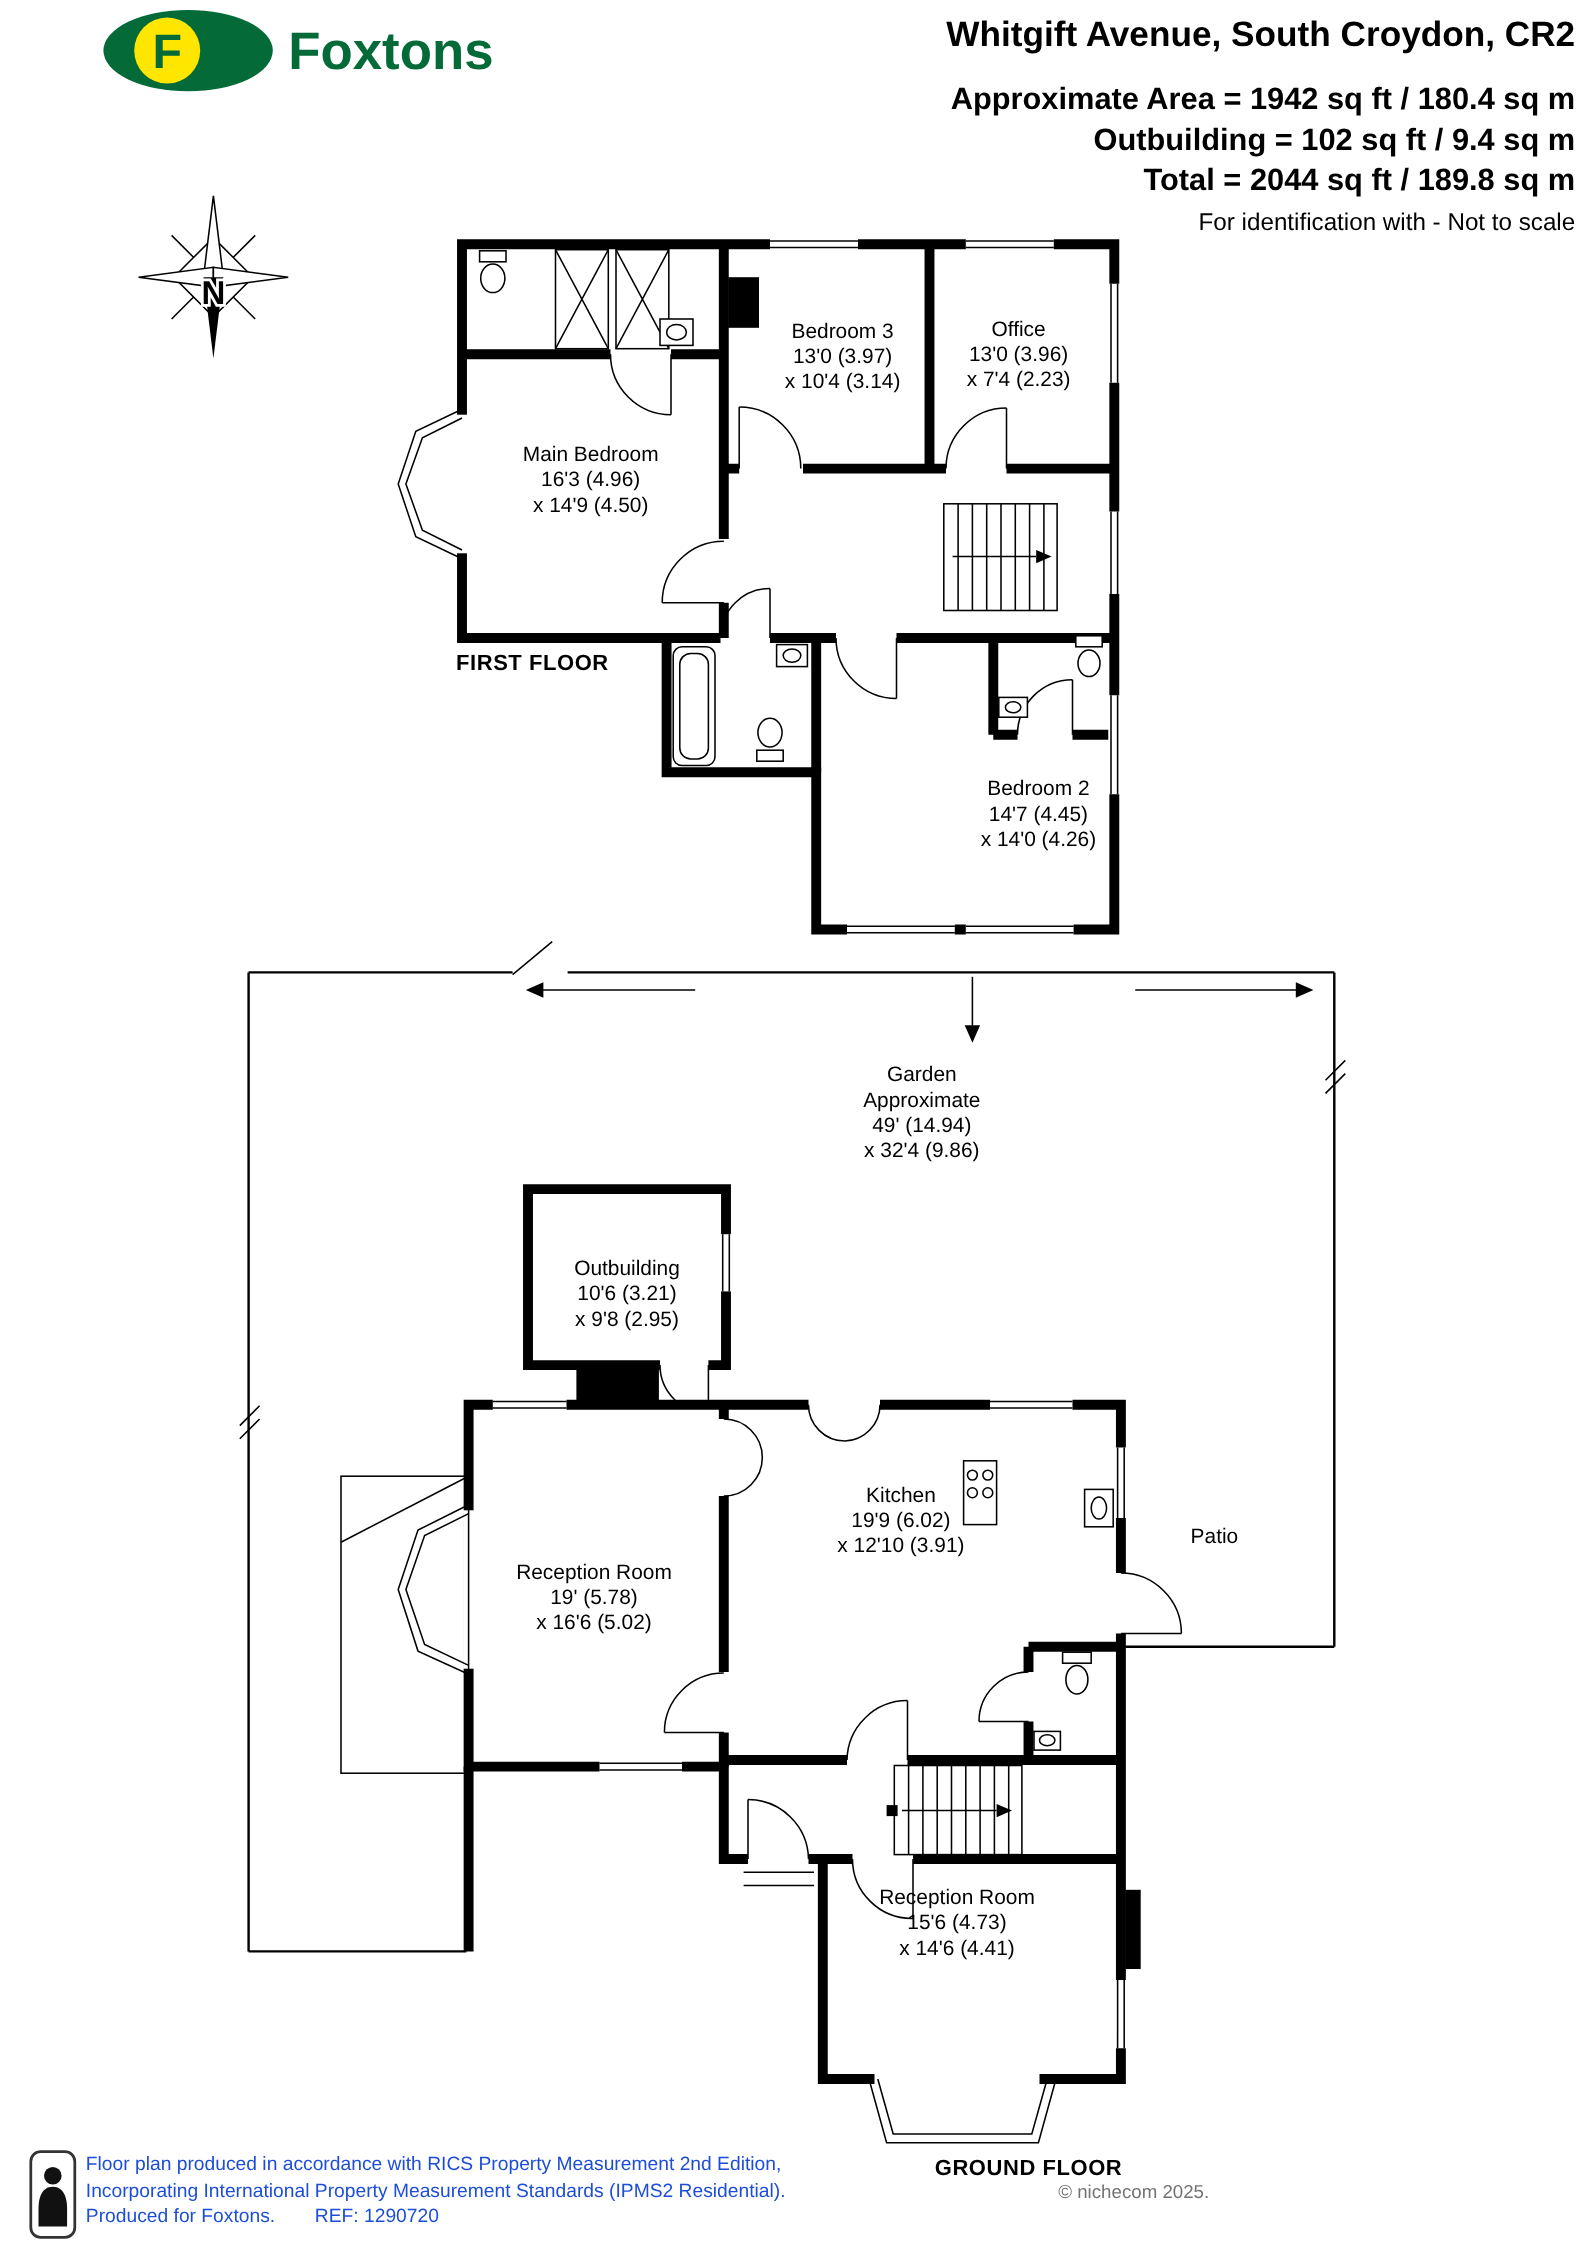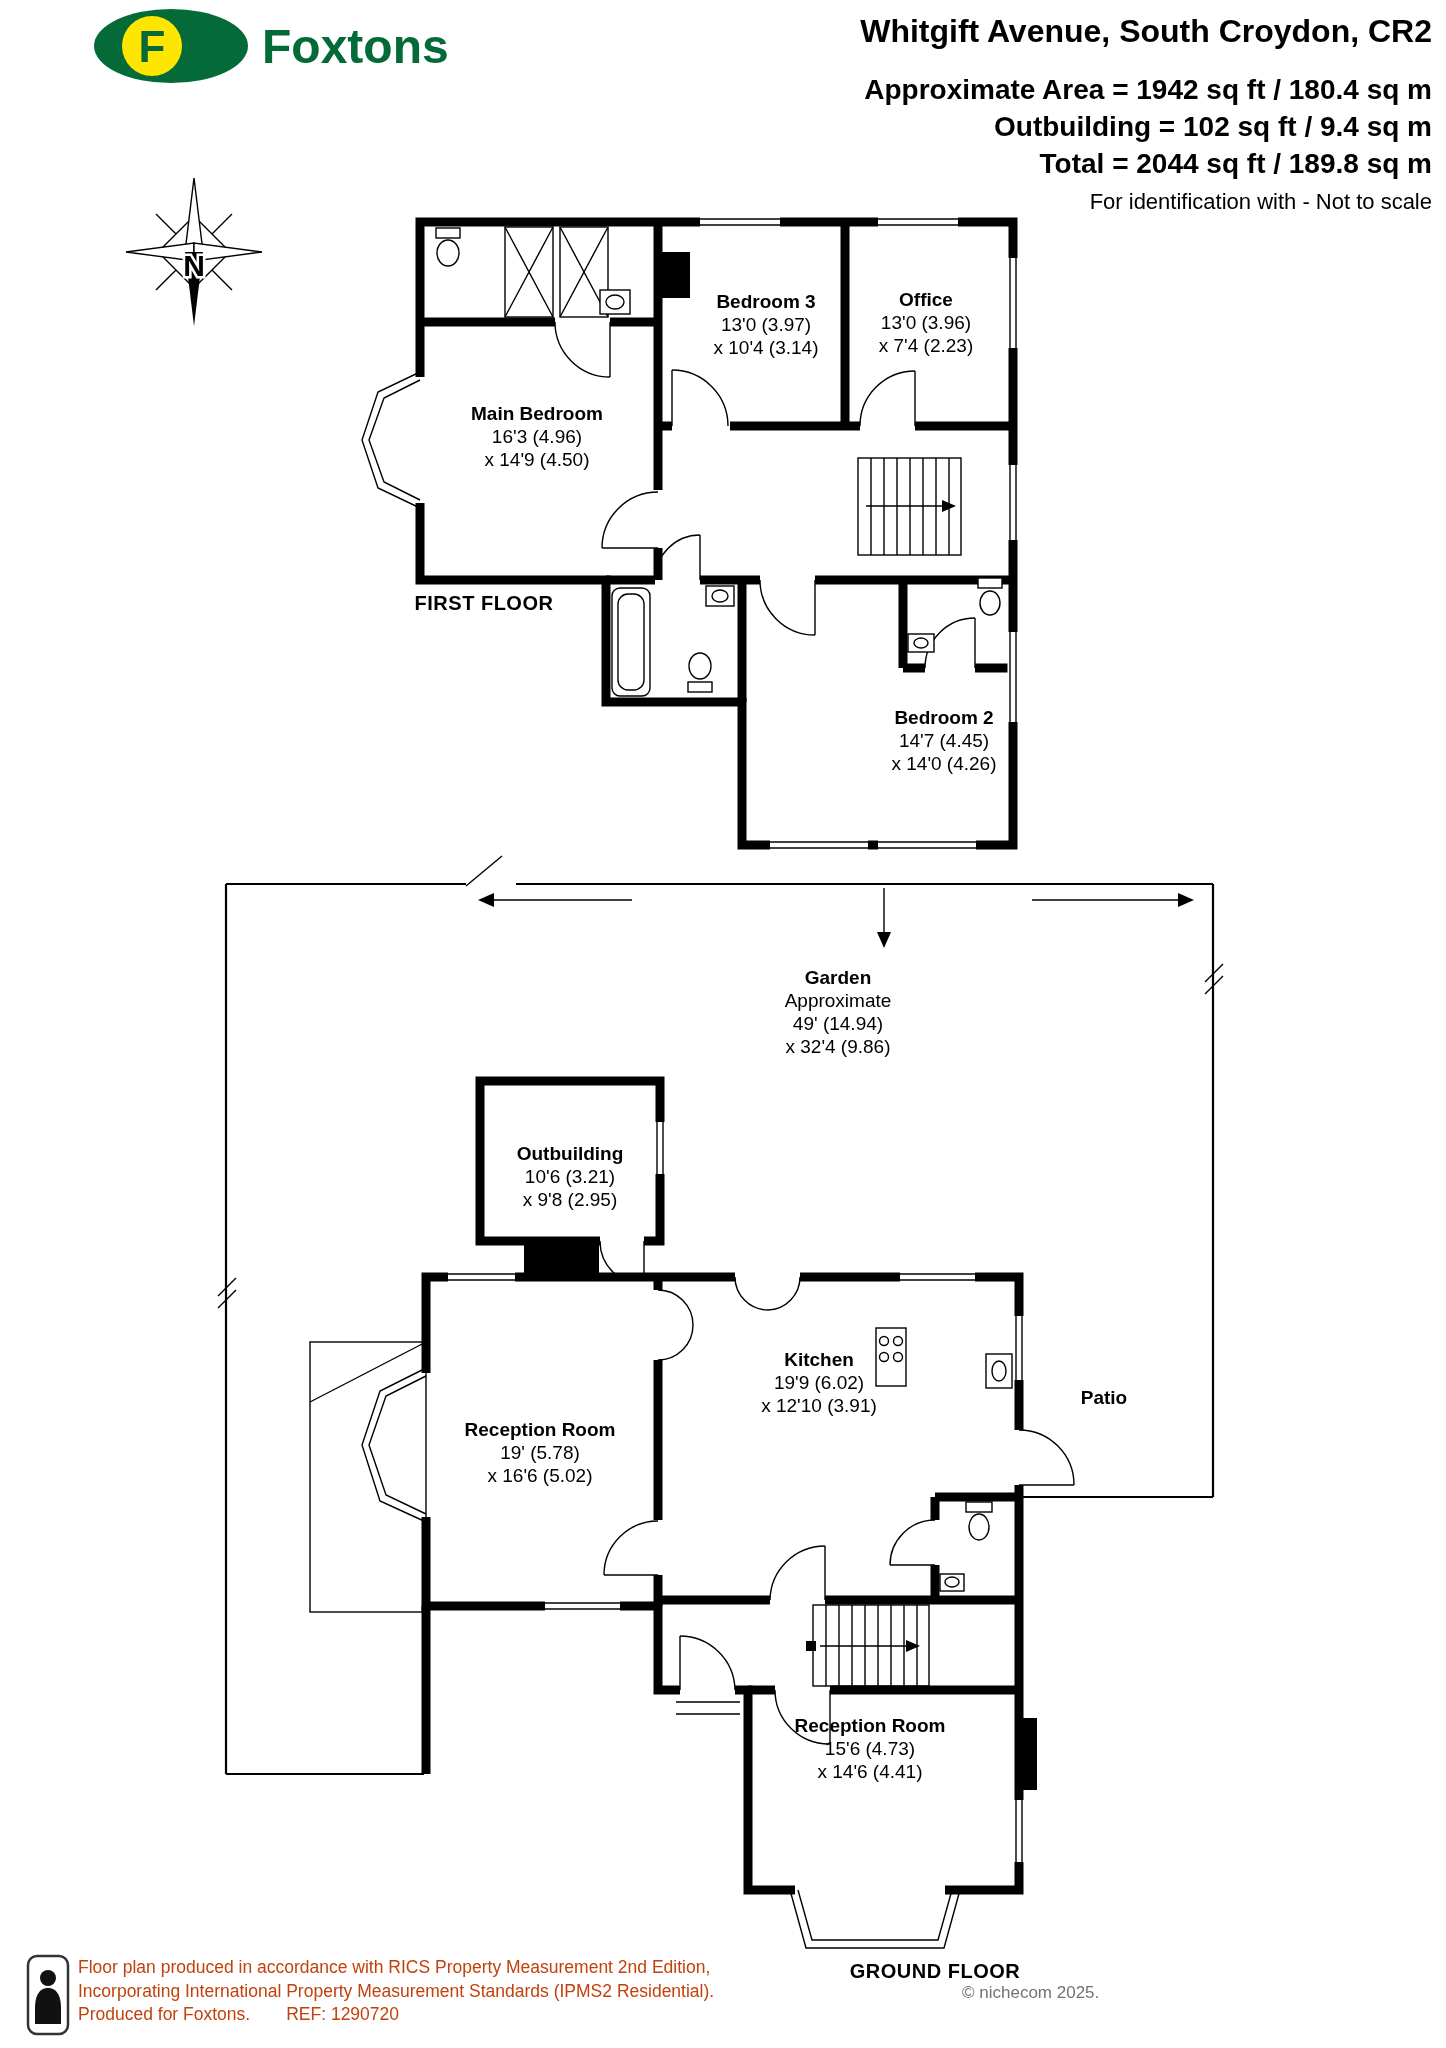--- a/index.html
+++ b/index.html
@@ -12,23 +12,23 @@
   .thin2{fill:none;stroke:#000;stroke-width:2.2;}
   .win-gap{fill:none;stroke:#fff;stroke-width:11;}
   .whitefill{fill:#fff;stroke:none;}
   .solid{fill:#000;stroke:none;}
   .fixture{fill:#fff;stroke:#000;stroke-width:1.4;}
   svg text{font-family:"Liberation Sans",sans-serif;}
   #title{position:absolute;top:13px;right:14px;font-size:32px;font-weight:bold;white-space:nowrap;}
   .area-line{position:absolute;right:14px;font-size:28px;font-weight:bold;white-space:nowrap;}
   #disclaimer{position:absolute;right:14px;top:189px;font-size:22px;}
   .room-label{position:absolute;transform:translateX(-50%);text-align:center;font-size:19px;line-height:23px;white-space:nowrap;}
-  .room-label .rname{font-weight:bold;}
+  .room-label .rname{font-weight:normal;}
   .floor-caption{position:absolute;transform:translateX(-50%);font-size:20px;font-weight:bold;white-space:nowrap;letter-spacing:.5px;}
-  #footer-text{position:absolute;left:78px;top:1956px;font-size:17.5px;line-height:23.5px;color:#c2410c;}
+  #footer-text{position:absolute;left:78px;top:1956px;font-size:17.5px;line-height:23.5px;color:#1d4ed8;}
   #footer-ref{margin-left:36px;}
   #copyright{position:absolute;left:962px;top:1983px;font-size:17px;color:#737373;}
 </style>
 </head>
 <body>
 
 <div id="canvas">
 
   <svg id="plan" width="1446" height="2048" viewBox="0 0 1446 2048">
 

